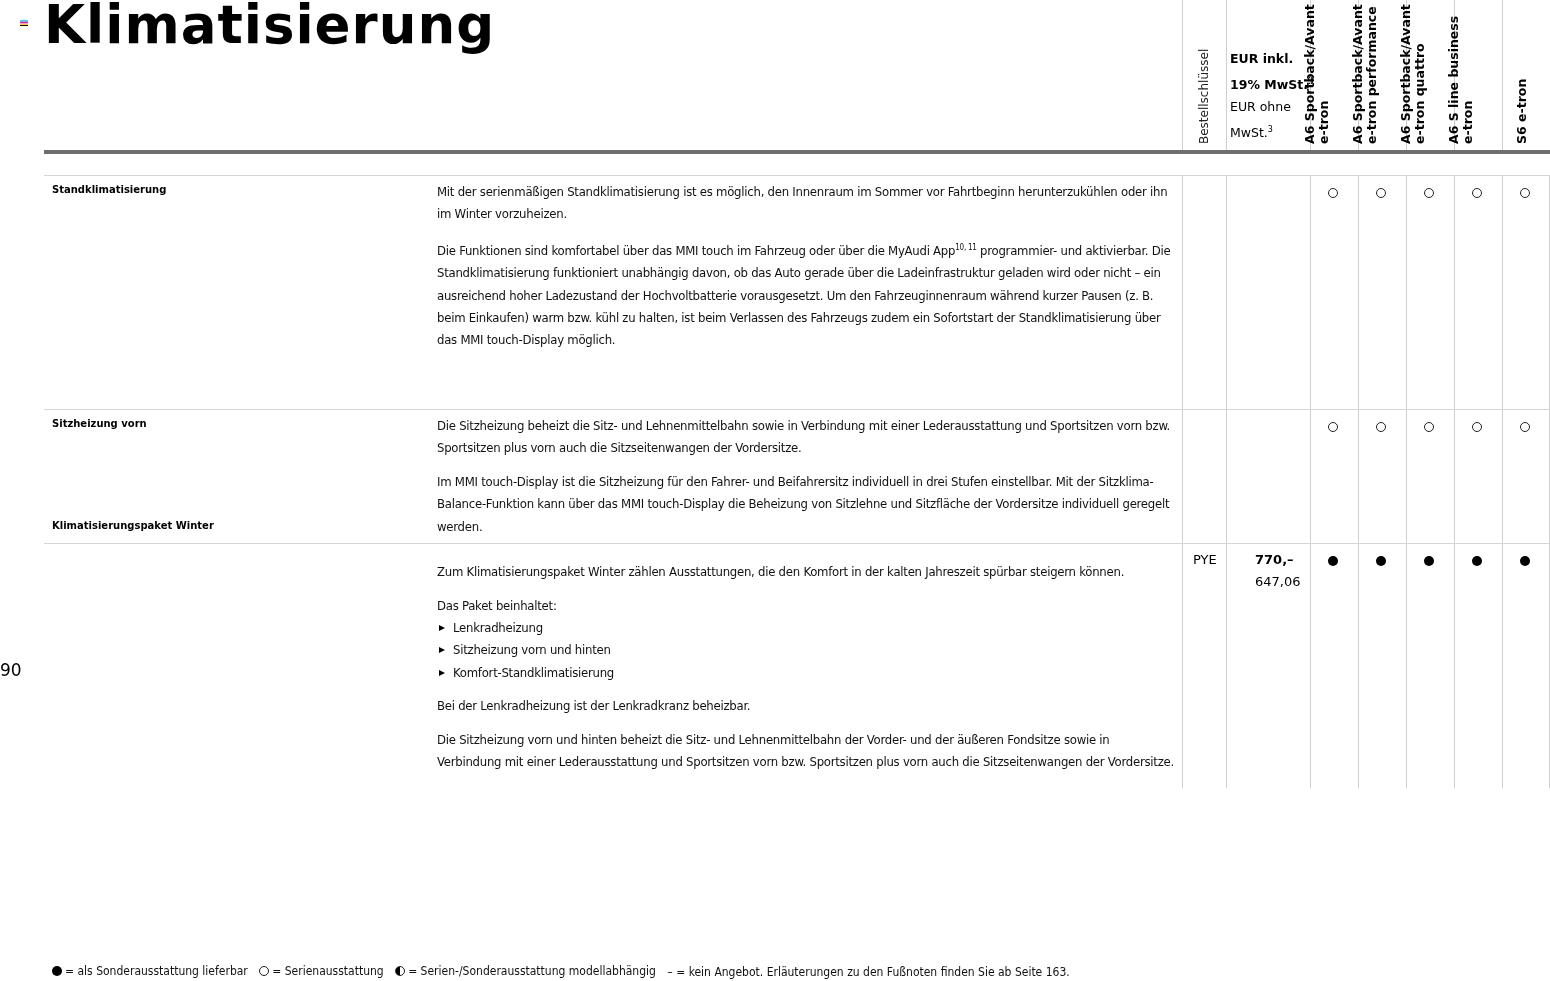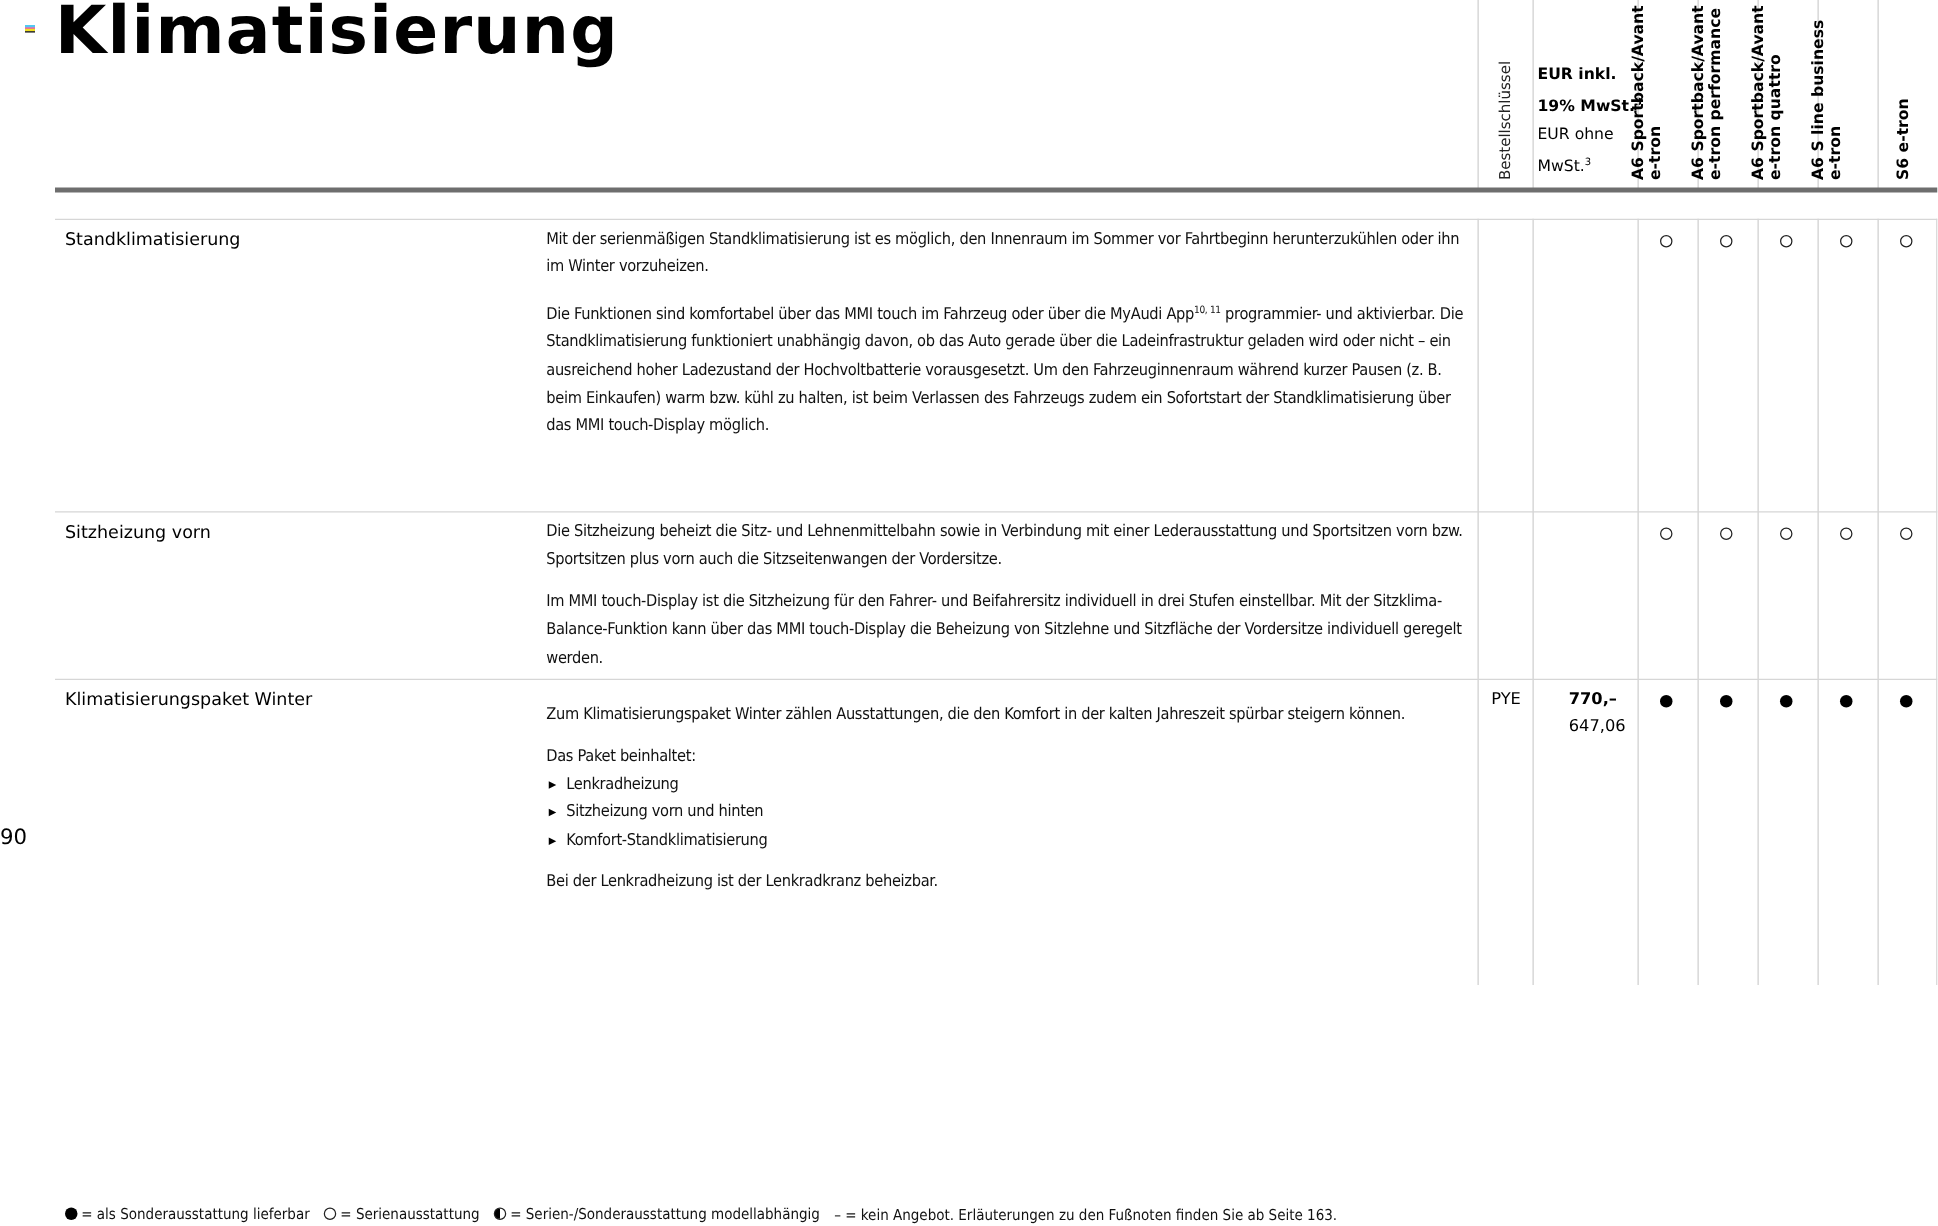--- a/index.html
+++ b/index.html
@@ -18,21 +18,21 @@
     .vert-label { position: absolute; bottom: 8px; left: 50%; transform-origin: left bottom; transform: rotate(-90deg); white-space: nowrap; font-size: 12.5px; line-height: 14px; }
     .vert-label.bold { font-weight: bold; font-size: 12.5px; }
 
     .thick-rule { position: absolute; left: 44px; top: 150px; width: 1506px; height: 4px; background: #6e6e6e; }
     .thin-rule { position: absolute; left: 44px; height: 1px; background: #d6d6d6; }
 
     .price-hdr { position: absolute; left: 1230px; top: 48px; font-size: 12.5px; line-height: 22.5px; }
     .price-hdr .b { font-weight: bold; }
     .price-hdr sup { font-size: 8px; vertical-align: 5px; }
 
-    .row-name { position: absolute; left: 52px; font-weight: normal; font-size: 14px; }
+    .row-name { position: absolute; left: 52px; font-weight: bold; font-size: 10px; }
     .row-desc { position: absolute; left: 437px; width: 740px; font-size: 13px; line-height: 22.3px; color: #111; font-family: "DejaVu Sans Condensed", "DejaVu Sans", sans-serif; letter-spacing: -0.25px; }
     .row-desc p { margin-bottom: 11.4px; }
     .row-desc sup { font-size: 8px; vertical-align: 5px; }
     .row-desc ul { list-style: none; margin-bottom: 11.4px; }
     .row-desc li { position: relative; padding-left: 16px; }
     .row-desc li::before { content: ""; position: absolute; left: 2px; top: 8px; border-left: 6px solid #000; border-top: 3.5px solid transparent; border-bottom: 3.5px solid transparent; }
 
     .body-col { position: absolute; top: 175px; height: 613px; border-left: 1px solid #cfcfcf; }
 
     .cell-text { position: absolute; font-size: 13px; }
@@ -132,30 +132,31 @@
 <div class="row-desc" style="top:415px;">
   <p>Die Sitzheizung beheizt die Sitz- und Lehnenmittelbahn sowie in Verbindung mit einer Lederausstattung und Sportsitzen vorn bzw. Sportsitzen plus vorn auch die Sitzseitenwangen der Vordersitze.</p>
   <p>Im MMI touch-Display ist die Sitzheizung für den Fahrer- und Beifahrersitz individuell in drei Stufen einstellbar. Mit der Sitzklima-Balance-Funktion kann über das MMI touch-Display die Beheizung von Sitzlehne und Sitzfläche der Vordersitze individuell geregelt werden.</p>
 </div>
 <span class="mark open" style="left:1328px;top:422px;"></span>
 <span class="mark open" style="left:1376px;top:422px;"></span>
 <span class="mark open" style="left:1424px;top:422px;"></span>
 <span class="mark open" style="left:1472px;top:422px;"></span>
 <span class="mark open" style="left:1520px;top:422px;"></span>
 
-<div class="row-name" style="top:552px;">Klimatisierungspaket Winter</div>
+<div class="row-name" style="top:520px;">Klimatisierungspaket Winter</div>
 <div class="row-desc" style="top:561px;">
   <p>Zum Klimatisierungspaket Winter zählen Ausstattungen, die den Komfort in der kalten Jahreszeit spürbar steigern können.</p>
   <div>Das Paket beinhaltet:</div>
   <ul>
     <li>Lenkradheizung</li>
     <li>Sitzheizung vorn und hinten</li>
     <li>Komfort-Standklimatisierung</li>
   </ul>
   <p>Bei der Lenkradheizung ist der Lenkradkranz beheizbar.</p>
+  <p>Die Sitzheizung vorn und hinten beheizt die Sitz- und Lehnenmittelbahn der Vorder- und der äußeren Fondsitze sowie in Verbindung mit einer Lederausstattung und Sportsitzen vorn bzw. Sportsitzen plus vorn auch die Sitzseitenwangen der Vordersitze.</p>
 </div>
 <div class="cell-text" style="left:1193px;top:552px;">PYE</div>
 <div class="cell-text" style="left:1255px;top:552px;font-weight:bold;">770,–</div>
 <div class="cell-text" style="left:1255px;top:574px;">647,06</div>
 <span class="mark filled" style="left:1328px;top:556px;"></span>
 <span class="mark filled" style="left:1376px;top:556px;"></span>
 <span class="mark filled" style="left:1424px;top:556px;"></span>
 <span class="mark filled" style="left:1472px;top:556px;"></span>
 <span class="mark filled" style="left:1520px;top:556px;"></span>
 

